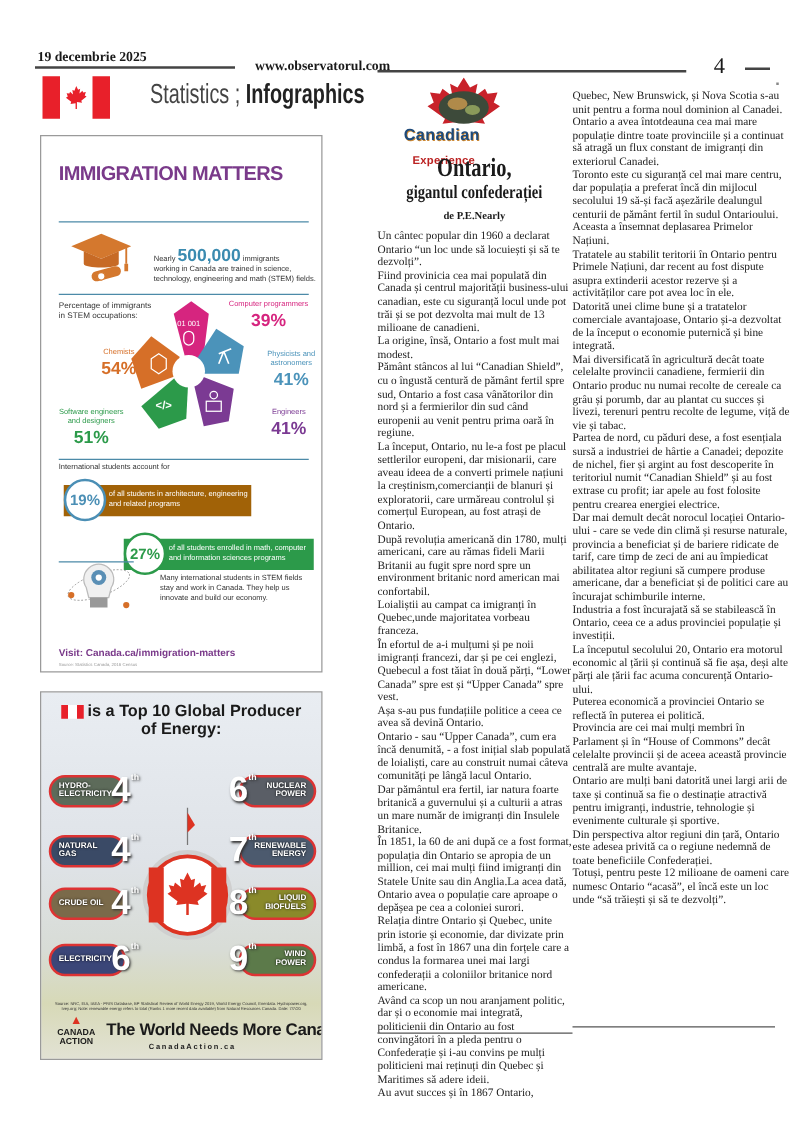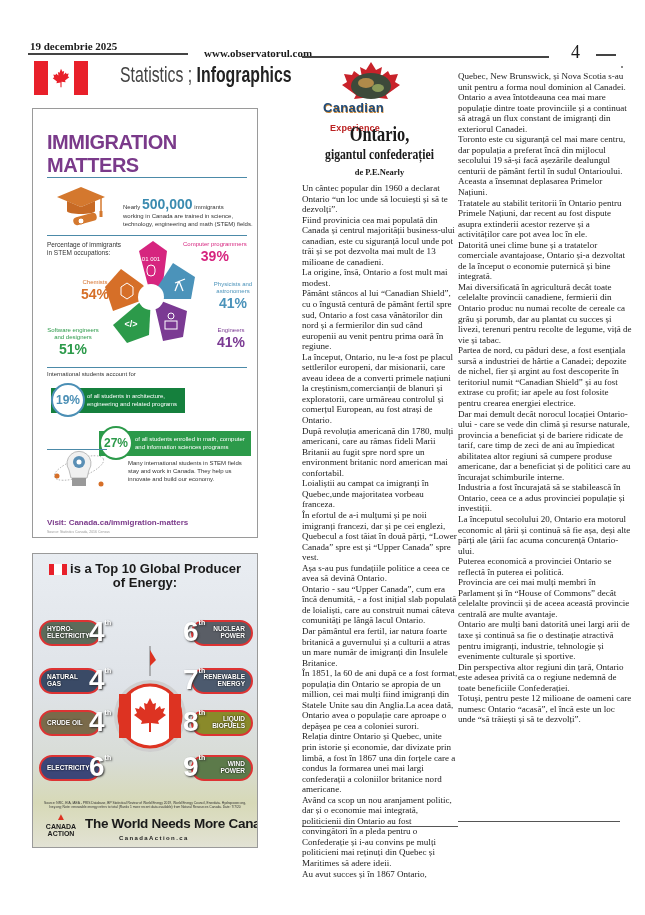--- a/index.html
+++ b/index.html
@@ -16,21 +16,21 @@
 
   
   .flag { position: absolute; left: 34px; top: 61px; width: 54px; height: 34px; display: flex; }
   .flag .bar { width: 14px; height: 100%; background: #e8202a; }
   .flag .mid { flex: 1; background: #fff; display: flex; align-items: center; justify-content: center; }
   .section-title { position: absolute; left: 120px; top: 62px; font-family: "Liberation Sans Narrow", "Liberation Sans", sans-serif; font-size: 22px; color: #444; transform: scaleX(0.72); transform-origin: left center; white-space: nowrap; }
   .section-title b { color: #222; font-weight: bold; }
 
   
   .ig1 { position: absolute; left: 32px; top: 108px; width: 226px; height: 430px; border: 1px solid #9a9a9a; background: #fff; font-family: "Liberation Sans", sans-serif; overflow: hidden; }
-  .ig1-title { position: absolute; left: 14px; top: 22px; font-size: 20px; font-weight: bold; color: #7a3a8a; letter-spacing: -0.5px; }
+  .ig1-title { position: absolute; left: 14px; top: 22px; font-size: 16px; font-weight: bold; color: #7a3a8a; letter-spacing: -0.5px; }
   .ig1-sub { position: absolute; left: 14px; top: 45px; font-size: 11.5px; color: #7a3a8a; }
   .ig1-rule { position: absolute; height: 1px; background: #4c8aa8; }
   .cap { position: absolute; left: 22px; top: 76px; width: 52px; height: 44px; }
   .nearly { position: absolute; left: 90px; top: 86px; width: 140px; font-size: 6px; color: #333; line-height: 1.3; }
   .nearly .big { font-size: 14px; font-weight: bold; color: #3b8bb0; }
   .pct-label { position: absolute; left: 14px; top: 132px; font-size: 6.5px; color: #333; line-height: 1.25; width: 80px; }
   .wheel { position: absolute; left: 58px; top: 128px; width: 120px; height: 120px; }
   .stem { position: absolute; font-size: 6px; text-align: center; line-height: 1.2; }
   .stem .v { display: block; font-size: 14px; font-weight: bold; text-align: center; }
   .intl-lbl { position: absolute; left: 14px; top: 262px; font-size: 6px; color: #333; }
@@ -154,21 +154,21 @@
     <span class="v">51%</span>
   </div>
   <div class="stem" style="left:48px; top:170px; color:#d66f28;">
     <span>Chemists</span>
     <span class="v">54%</span>
   </div>
 
   <div class="ig1-rule" style="left:14px; top:258px; width:200px;"></div>
   <div class="intl-lbl">International students account for</div>
 
-  <div class="band" style="left:18px; top:279px; width:134px; background:#15803d;justify-content:flex-end;">
+  <div class="band" style="left:18px; top:279px; width:150px; background:#a16207;justify-content:flex-end;">
     <div class="circ" style="border-color:#4b8fb5; color:#4b8fb5;">19%</div>
     <span>of all students in architecture, engineering and related programs</span>
   </div>
   <div class="band" style="left:66px; top:322px; width:152px; background:#2c9a4a;">
     <div class="circ" style="border-color:#2c9a4a; color:#2c9a4a;">27%</div>
     <span>of all students enrolled in math, computer and information sciences programs</span>
   </div>
   <div class="ig1-rule" style="left:14px; top:340px; width:60px;"></div>
 
   <svg class="bulb" viewBox="0 0 56 56">

